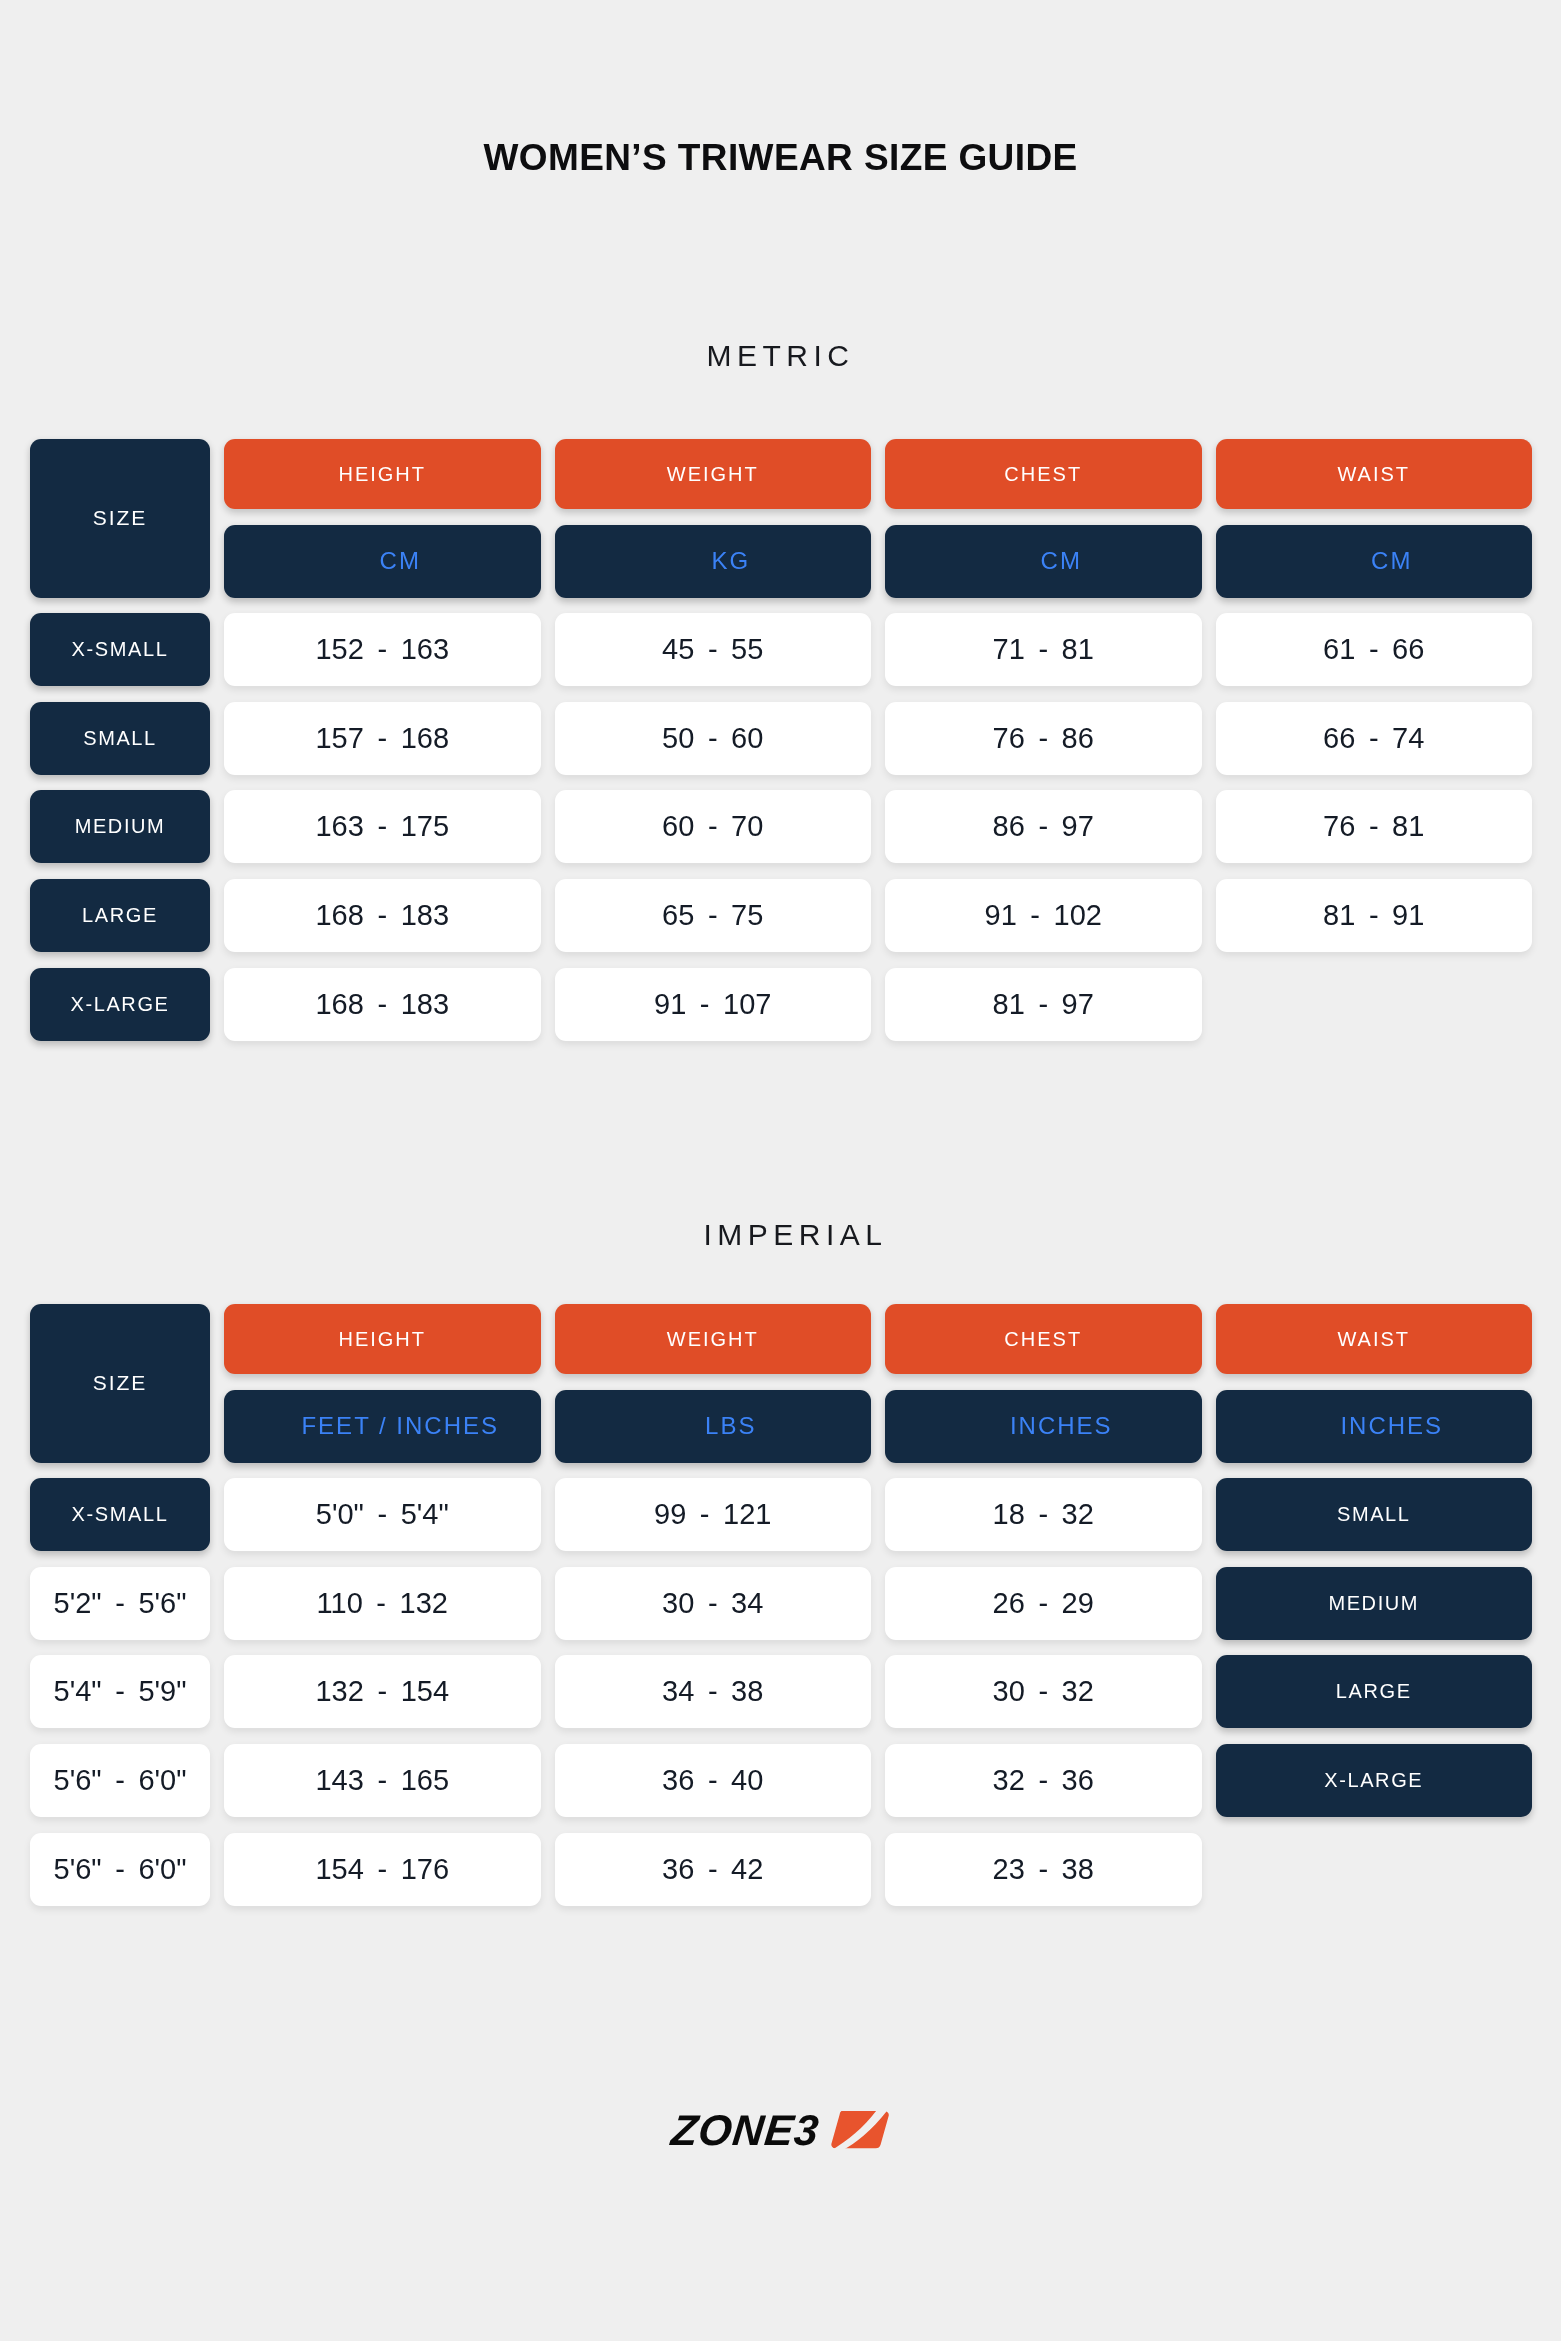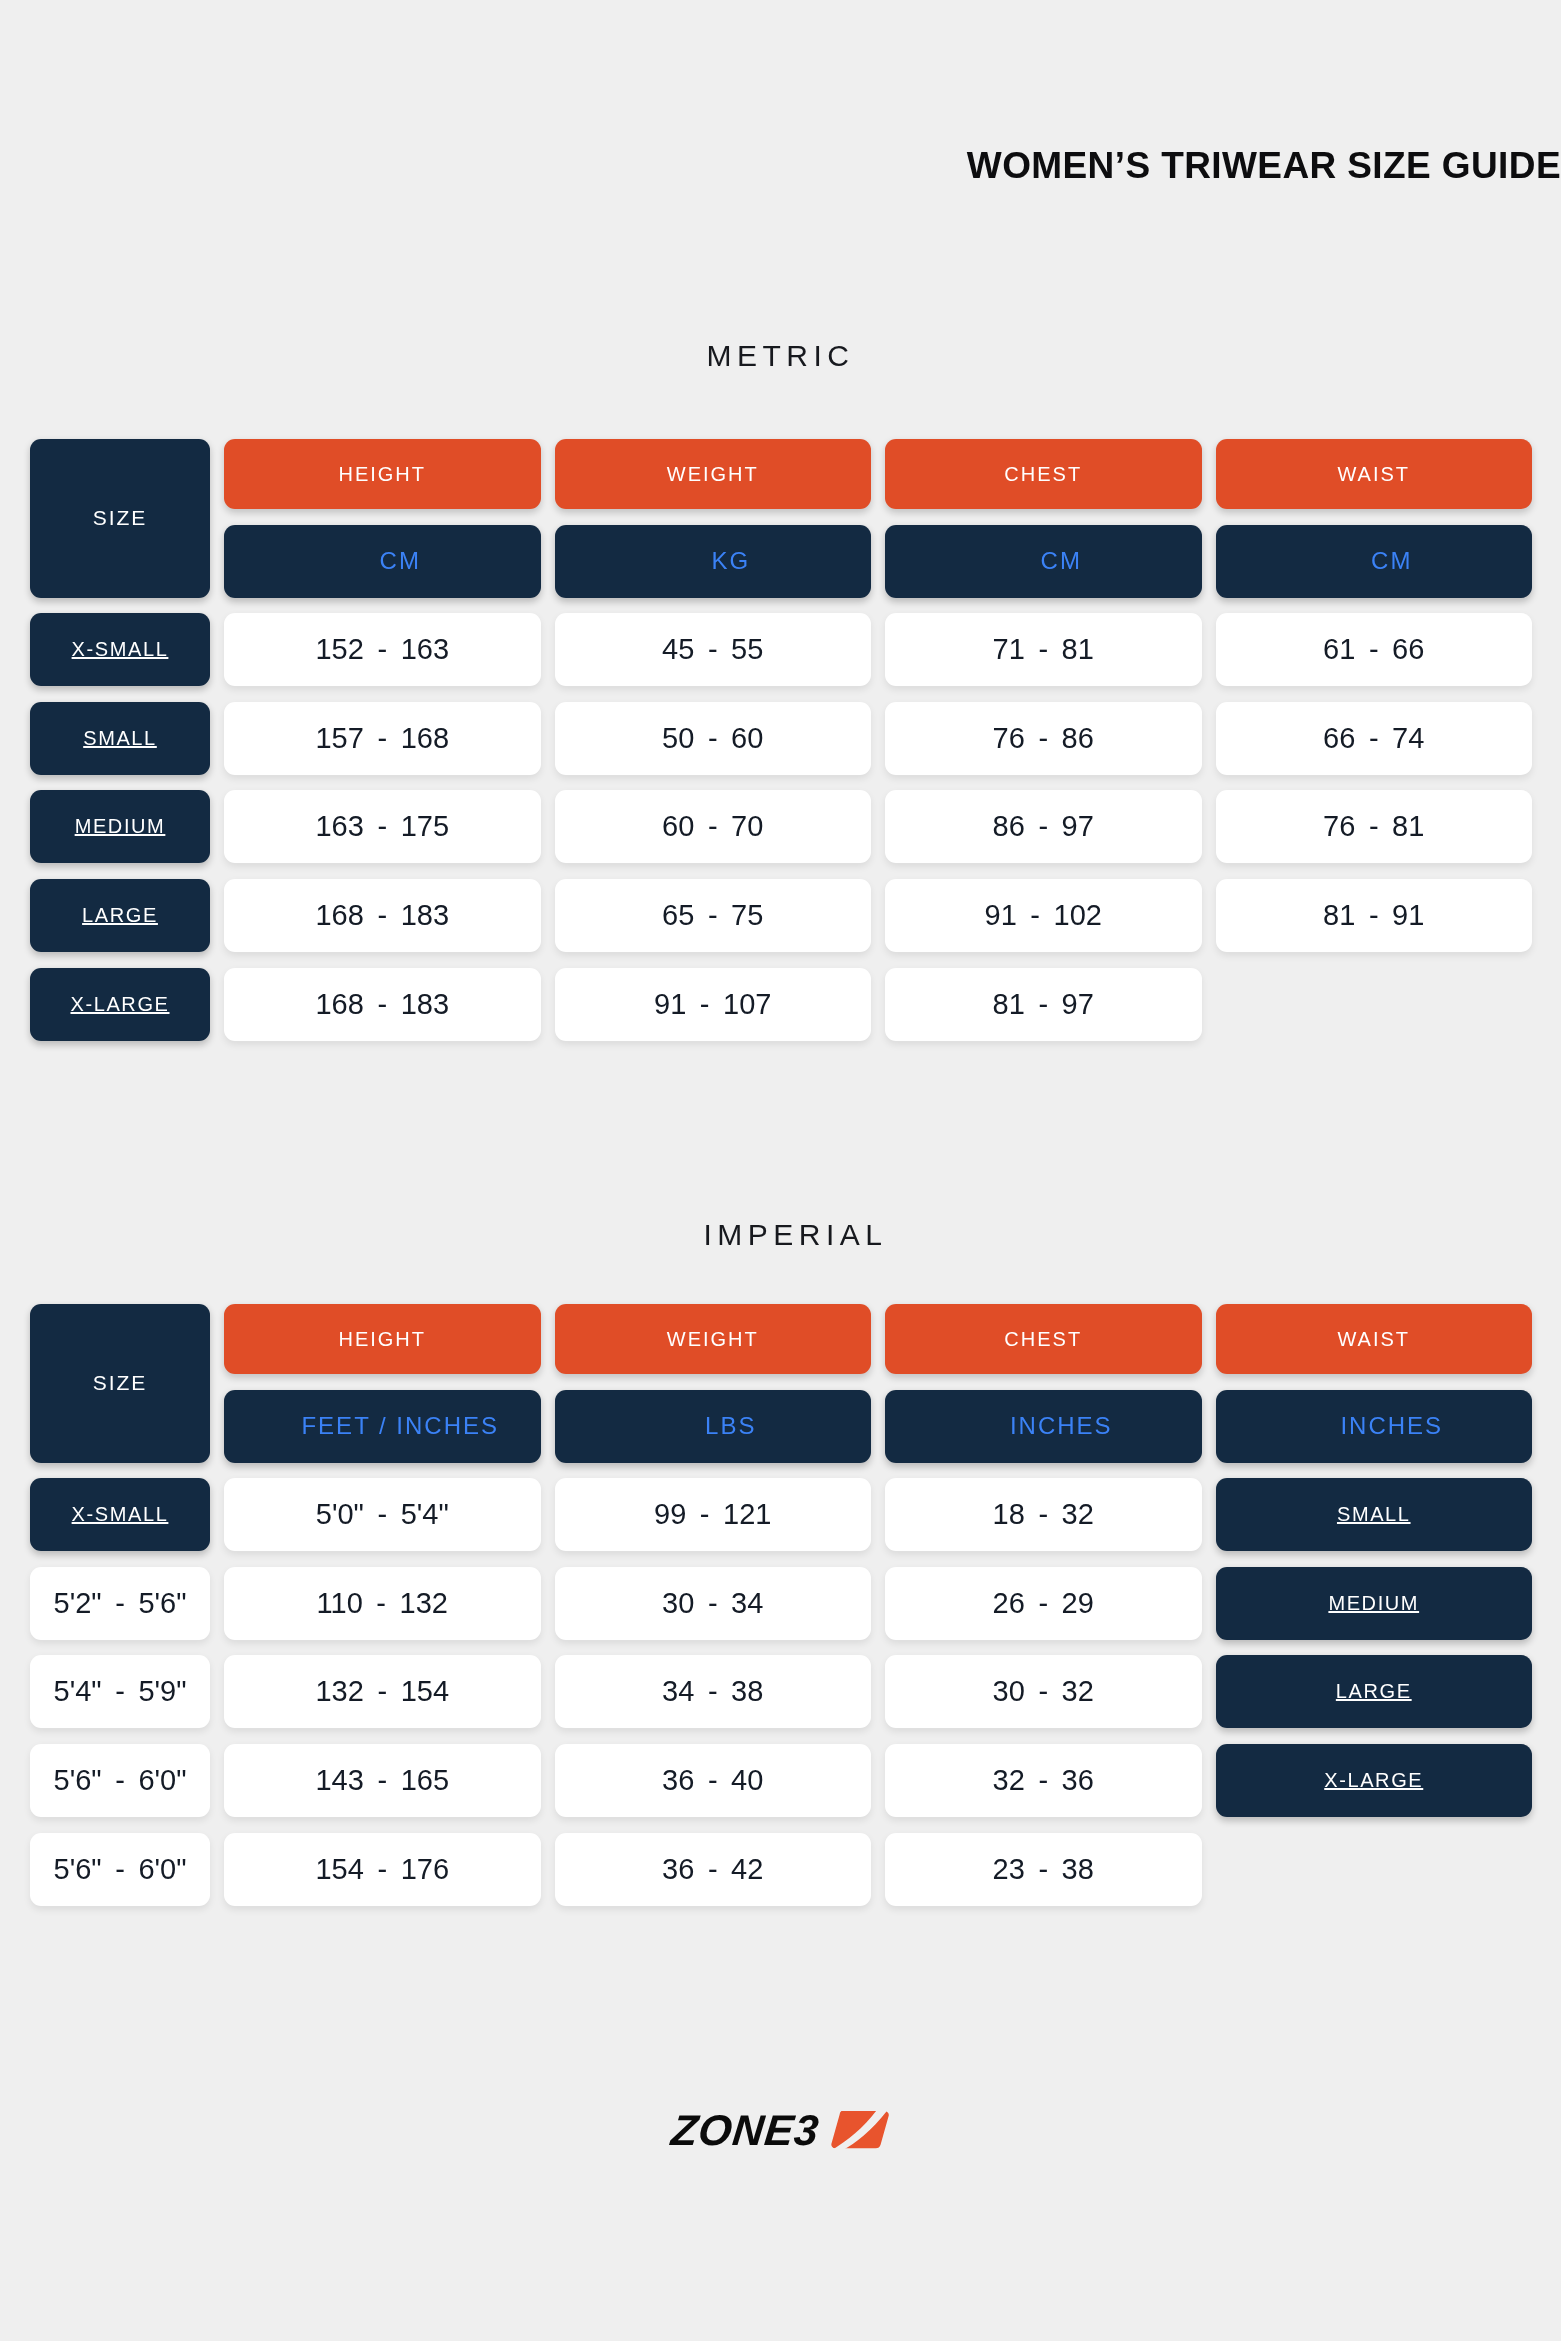--- a/index.html
+++ b/index.html
@@ -11,25 +11,25 @@
     position: relative;
     width: 1561px;
     height: 2342px;
     background: #efefef;
     font-family: "Liberation Sans", sans-serif;
     overflow: hidden;
   }
 
   .page-title {
     position: absolute;
-    top: 145px;
+    top: 137px;
     left: 0;
     width: 100%;
     margin: 0;
-    text-align: right;
+    text-align: center;
     font-size: 37px;
     font-weight: bold;
     letter-spacing: 0.4px;
     color: #0d0d0f;
   }
 
   .section-heading {
     position: absolute;
     left: 0;
     width: 100%;
@@ -85,21 +85,20 @@
     letter-spacing: 2px;
     box-shadow: 0 3.9px 7.8px rgba(0,0,0,0.22);
     padding-left: 36px;
   }
   .row-label-cell {
     background: #132a42;
     color: #ffffff;
     font-size: 20px;
     letter-spacing: 1.6px;
     box-shadow: 0 3.9px 7.8px rgba(0,0,0,0.22);
-    text-decoration: underline;
   }
   .val-cell {
     background: #ffffff;
     color: #141b26;
     font-size: 29px;
     word-spacing: 5.5px;
     box-shadow: 0 3.1px 7px rgba(0,0,0,0.08);
   }
 
   .logo {

